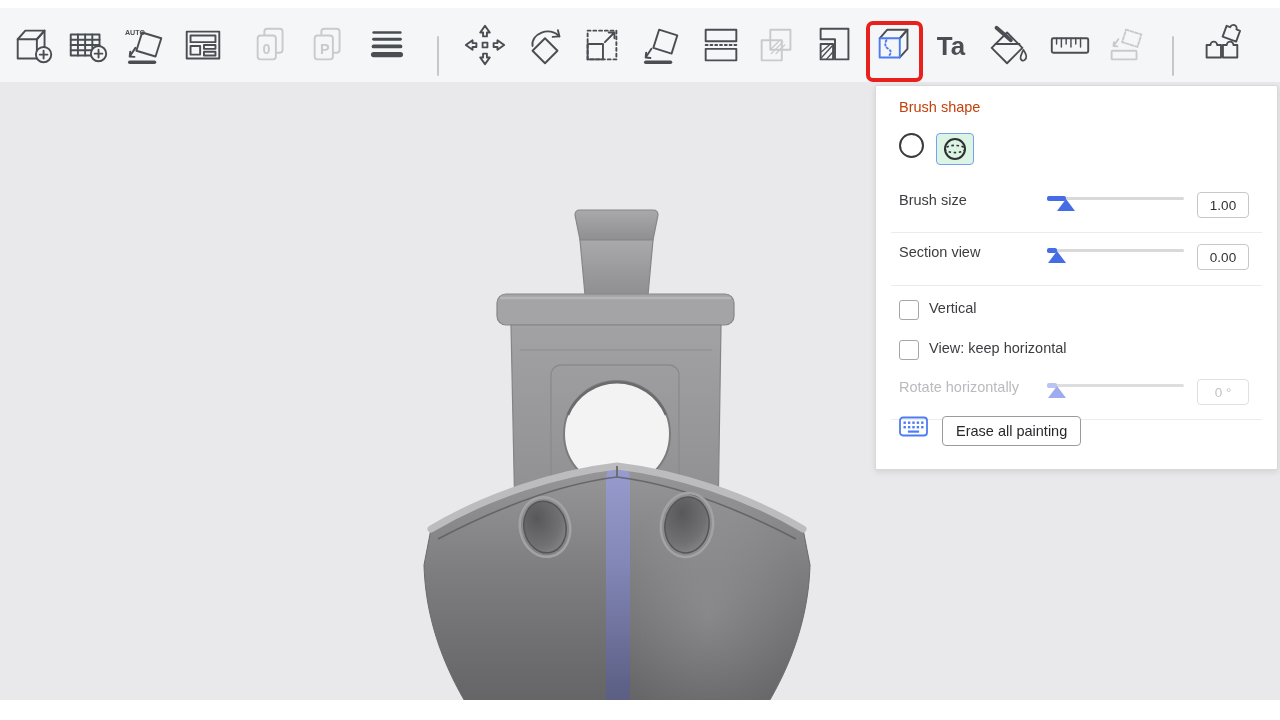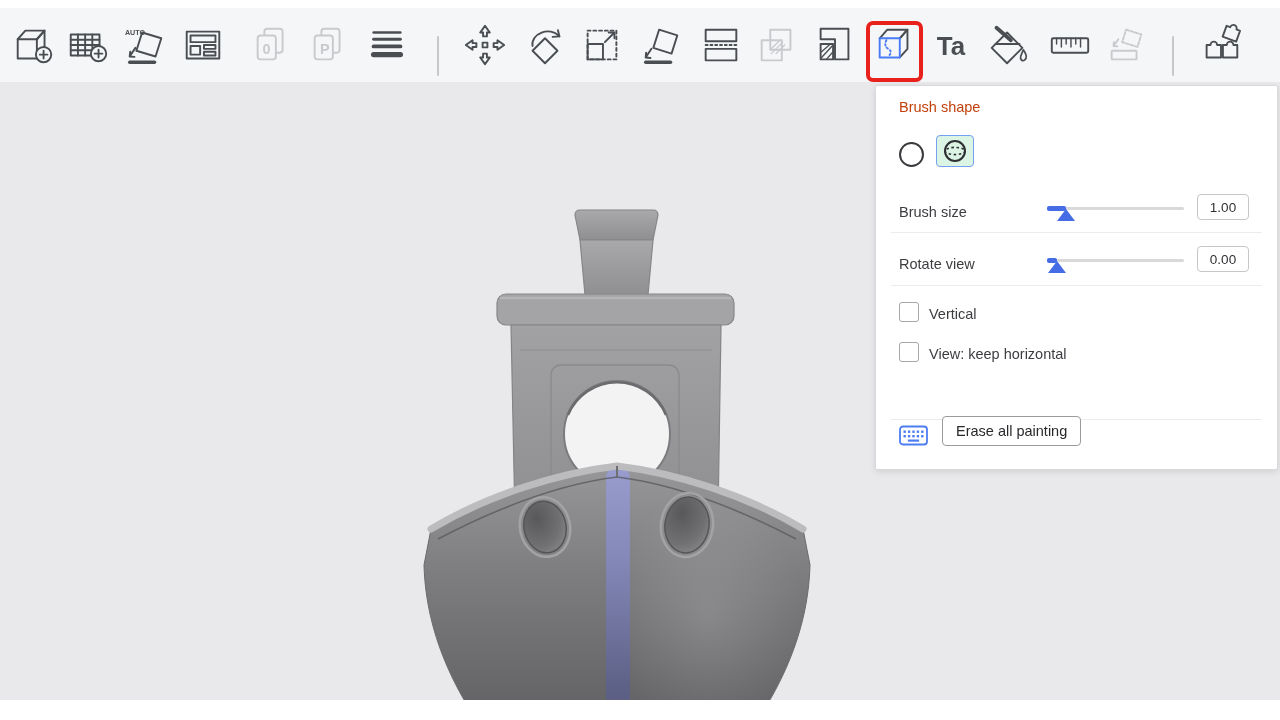--- a/index.html
+++ b/index.html
@@ -19,21 +19,21 @@
                  border-radius:7px;box-sizing:border-box;pointer-events:none;z-index:30;}
   
   .viewport{position:absolute;left:0;top:82px;width:1280px;height:618px;background:#e9e9eb;}
   .bottom-strip{position:absolute;left:0;top:700px;width:1280px;height:20px;background:#ffffff;}
   .model{position:absolute;left:408px;top:103px;}
   
   .panel{position:absolute;left:875px;top:85px;width:403px;height:385px;background:#ffffff;
          border:1px solid #d8d9db;border-radius:2px;box-sizing:border-box;
          box-shadow:0 2px 6px rgba(0,0,0,.10);z-index:20;}
   .p-label{position:absolute;font-size:14.5px;color:#c2410c;}
-  .p-row{position:absolute;left:23px;right:28px;display:flex;align-items:flex-end;}
+  .p-row{position:absolute;left:23px;right:28px;display:flex;align-items:flex-start;}
   .row-label{width:148px;font-size:14.5px;color:#3c3d40;}
   .row-label.dis{color:#b9babd;}
   .divider{position:absolute;left:15px;right:15px;height:1px;background:#ececee;}
   .slider{position:relative;width:137px;height:18px;cursor:pointer;}
   .slider .track{position:absolute;left:0;top:5px;width:100%;height:3px;background:#d9d9dc;border-radius:2px;}
   .slider .fill{position:absolute;left:0;top:4px;height:5px;background:#456ce4;border-radius:2px;}
   .slider .thumb{position:absolute;top:7px;width:0;height:0;border-left:9px solid transparent;
                  border-right:9px solid transparent;border-bottom:12px solid #456ce4;transform:translateX(-50%);}
   .slider.dis .track{background:#dededf;}
   .slider.dis .fill{background:#b9c4f2;}
@@ -367,41 +367,50 @@
         <div class="track"></div>
         <div class="fill" style="width: 14%;"></div>
         <div class="thumb" style="left: 14%;"></div>
       </div>
       <input class="valbox" readonly="" value="1.00" style="">
     </div>
 
     <div class="divider" style="top:146px"></div>
 
     <div class="p-row" style="top:158px;height:28px">
-      <div class="row-label">Rotate view</div>
+      <div class="row-label">Section view</div>
       <div class="slider">
         <div class="track"></div>
         <div class="fill" style="width: 7%;"></div>
         <div class="thumb" style="left: 7%;"></div>
       </div>
       <input class="valbox" readonly="" value="0.00" style="">
     </div>
 
     <div class="divider" style="top:199px"></div>
 
     <div class="p-row" style="top:254px;height:22px">
       <div class="chk"></div>
       <div class="chk-label">View: keep horizontal</div>
     </div>
 
     <div class="p-row" style="top:214px;height:22px">
       <div class="chk"></div>
       <div class="chk-label">Vertical</div>
     </div>
 
+    <div class="p-row" style="top:293px;height:28px">
+      <div class="row-label dis">Rotate horizontally</div>
+      <div class="slider dis">
+        <div class="track"></div>
+        <div class="fill" style="width: 7%;"></div>
+        <div class="thumb" style="left: 7%;"></div>
+      </div>
+      <input class="valbox dis" readonly="" value="0 °" style="">
+    </div>
 
     <div class="divider" style="top:333px"></div>
 
     <div class="p-row" style="top:330px;height:30px">
       <div class="kbd">
         <svg width="29" height="21" viewBox="0 0 29 21">
           <rect x="1" y="1.5" width="27" height="18" rx="3" fill="none" stroke="#4d7df2" stroke-width="1.8"></rect>
           <g fill="#4d7df2">
             <rect x="4.5" y="5.5" width="2.4" height="2.4"></rect>
               <rect x="8.9" y="5.5" width="2.4" height="2.4"></rect>

